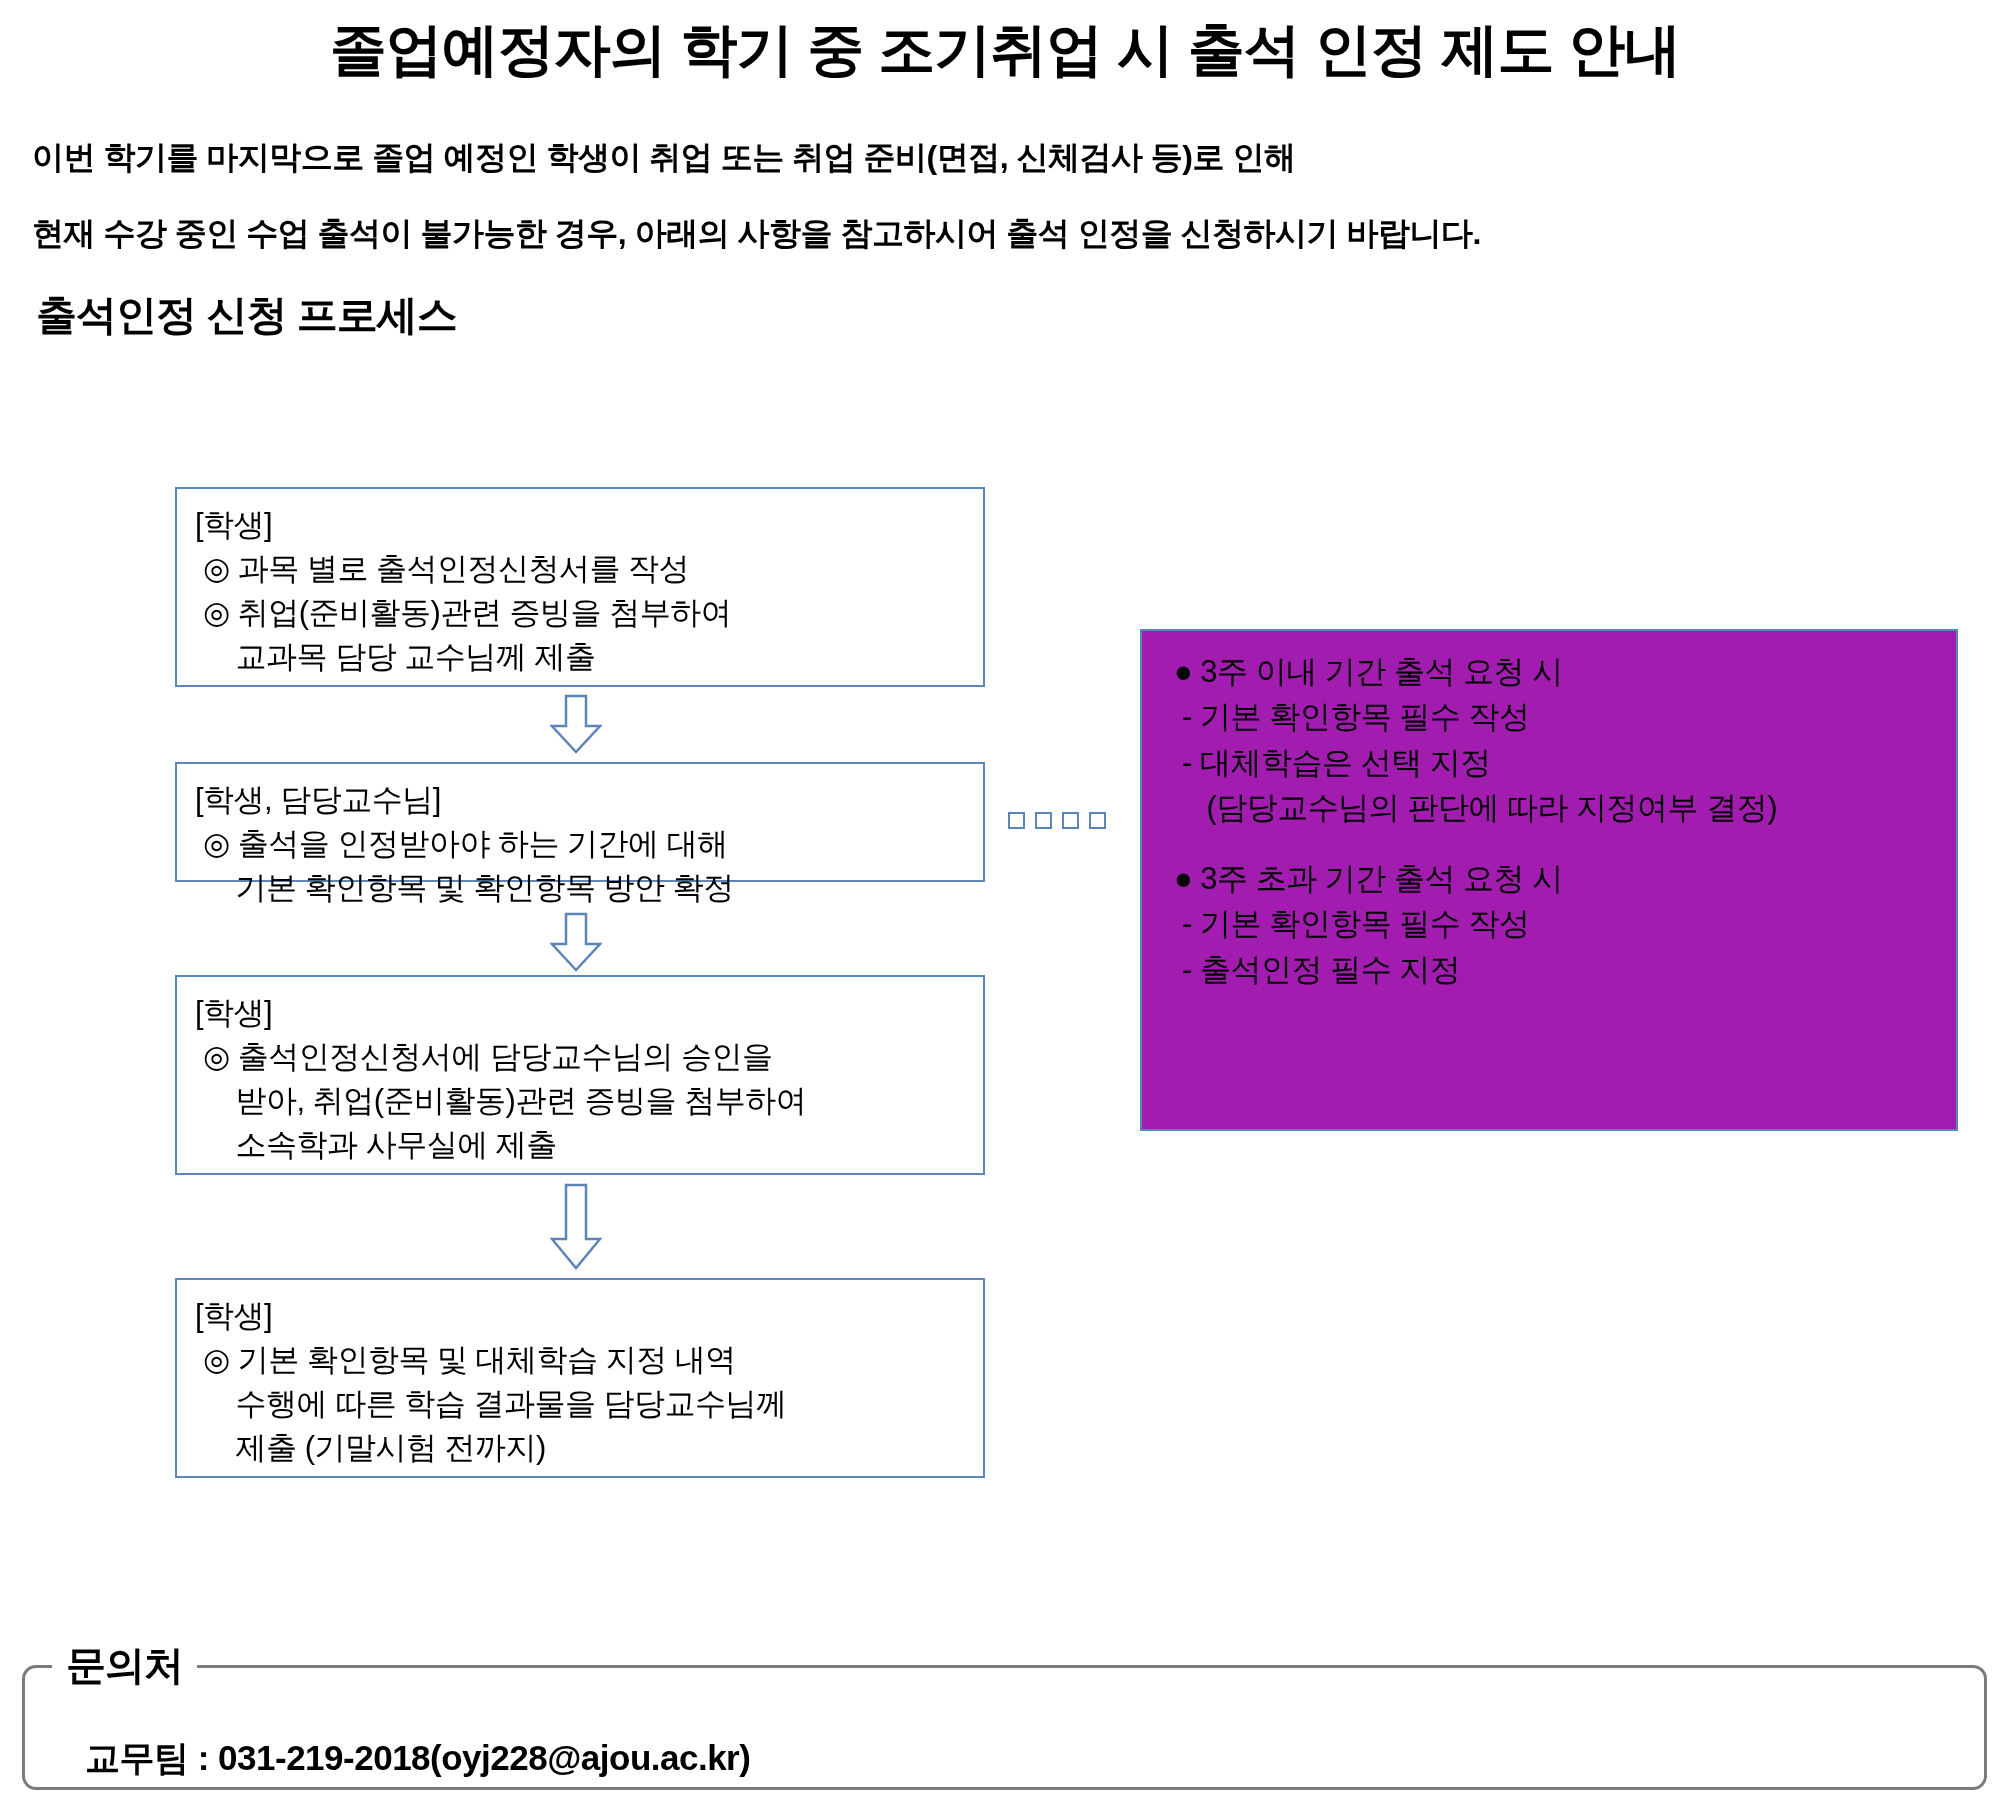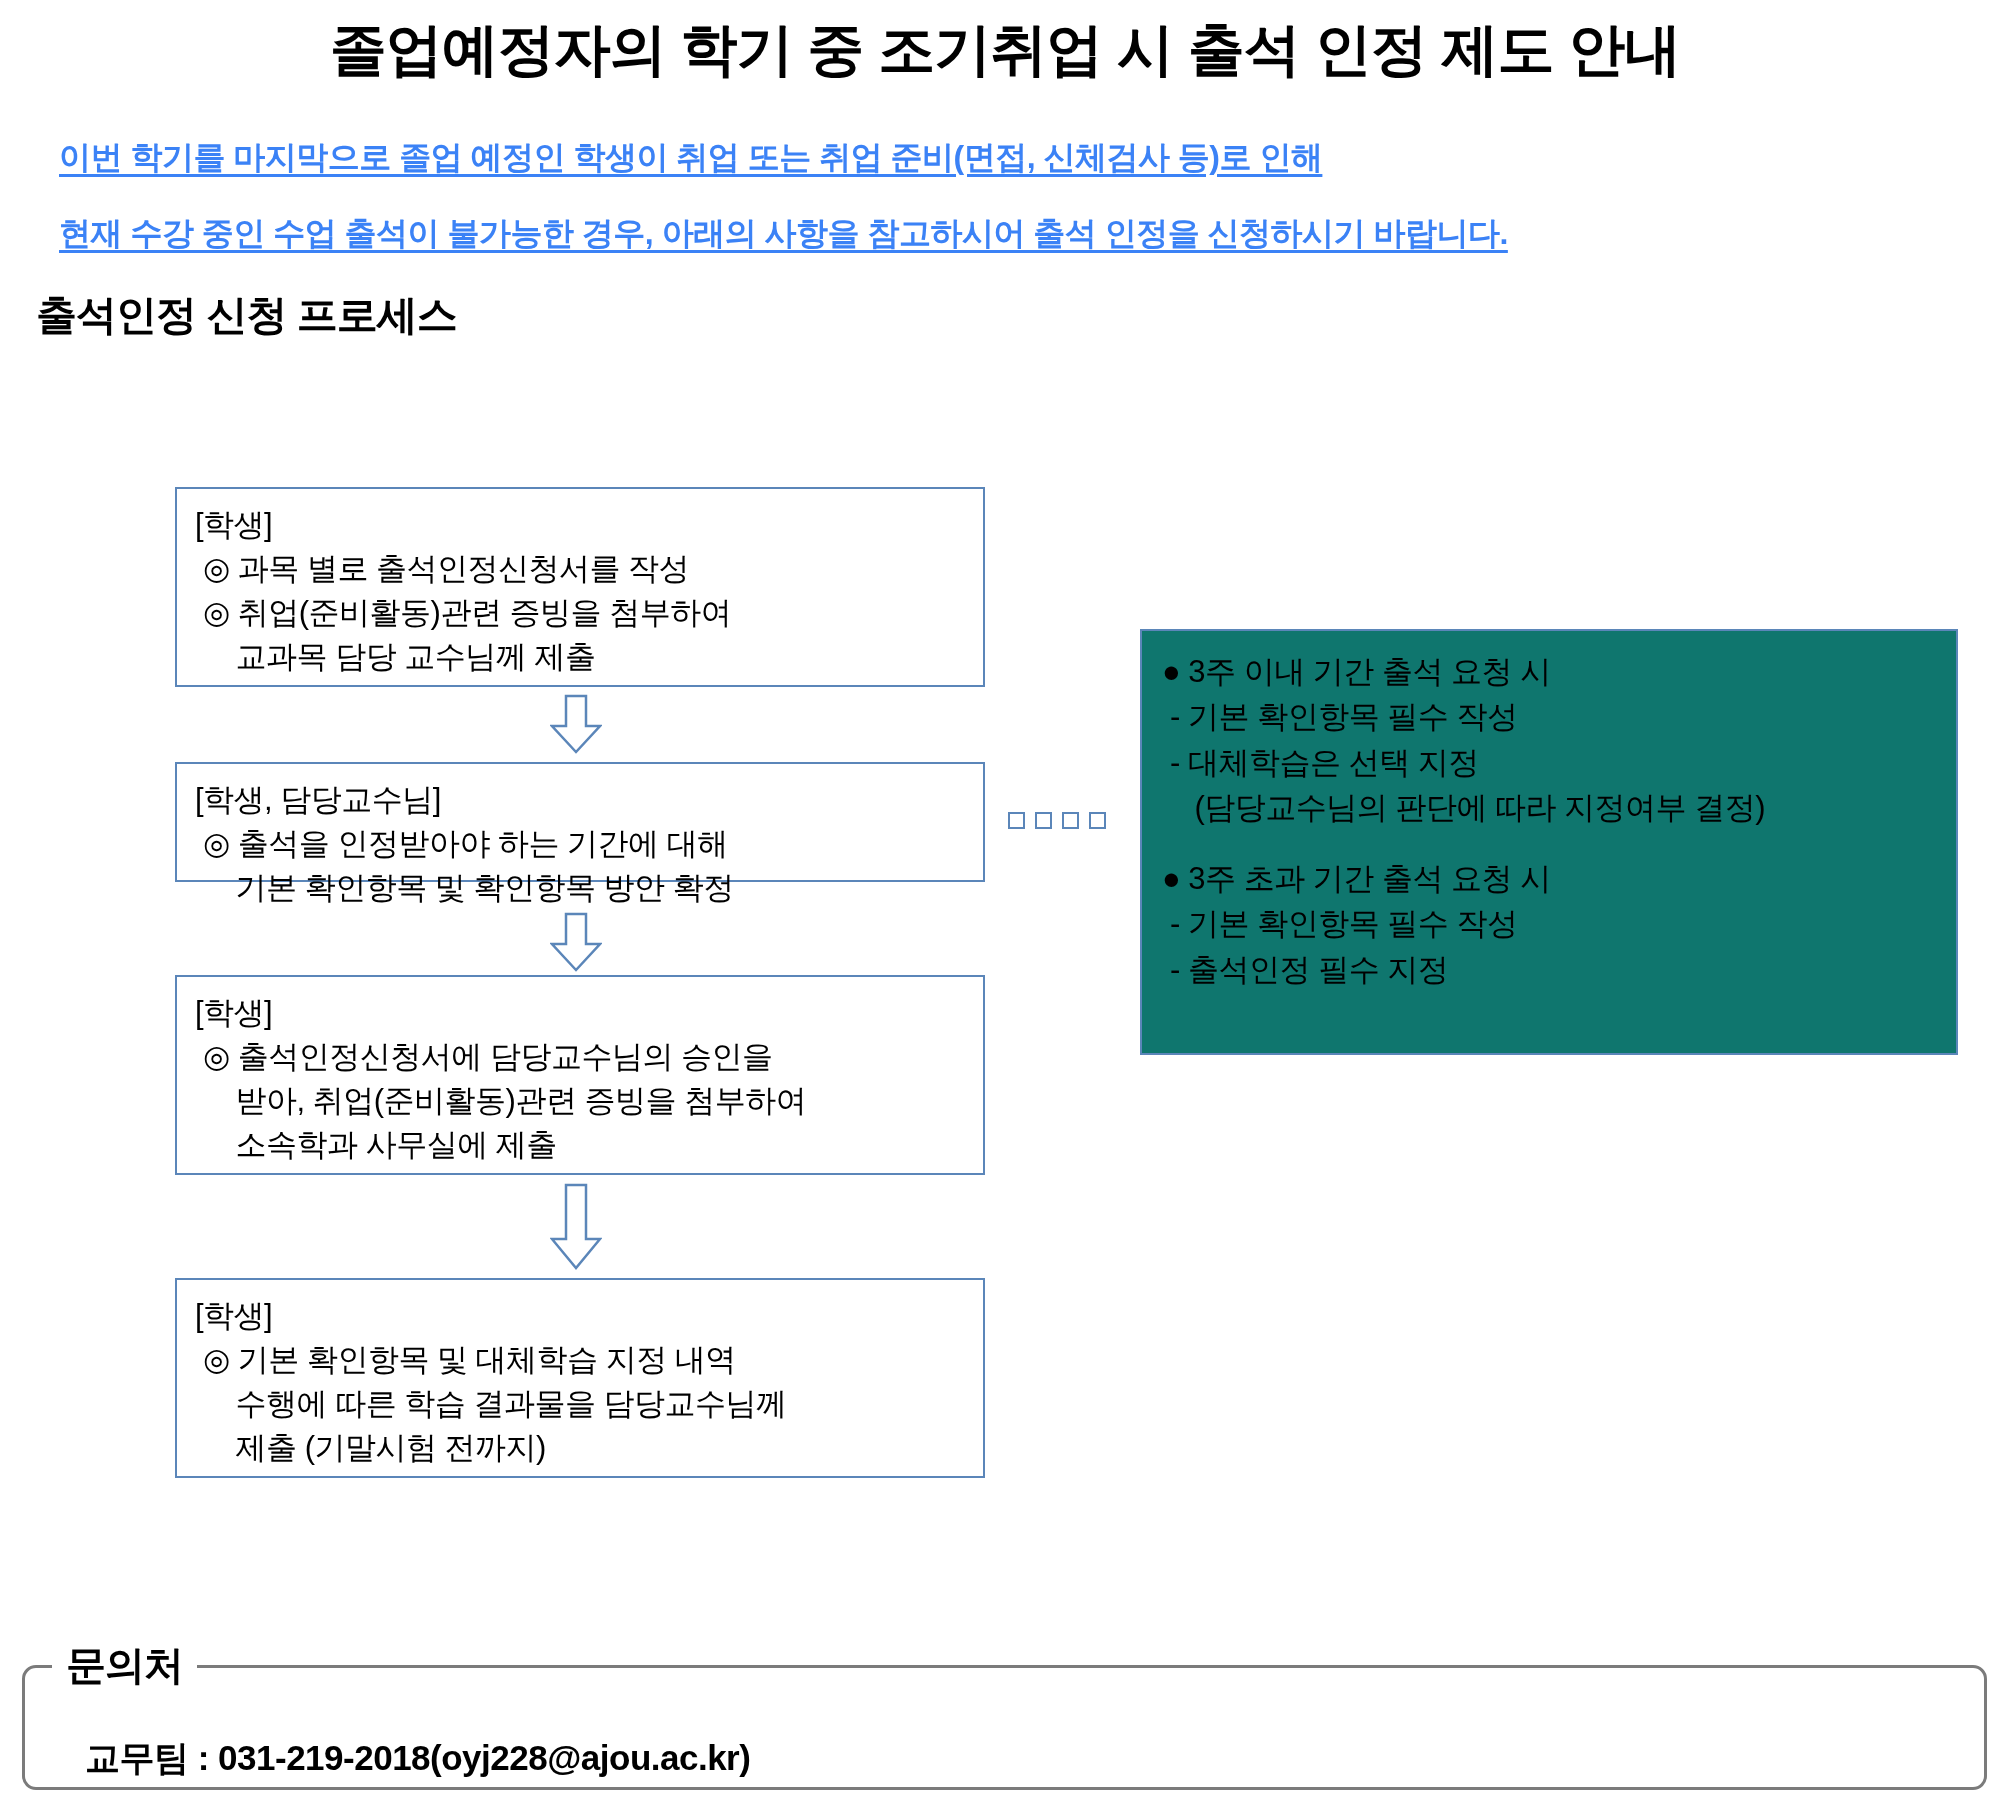--- a/index.html
+++ b/index.html
@@ -26,26 +26,24 @@
     font-size: 57px;
     font-weight: bold;
     letter-spacing: -1px;
   }
 
   .lead {
     position: absolute;
     left: 32px;
     font-size: 32px;
     font-weight: bold;
-    color: #3b82f6;
-    text-decoration: underline;
+    color: #000000;
     text-underline-offset: 6px;
     letter-spacing: -0.5px;
     white-space: nowrap;
-    margin-left: 27px;
   }
   .lead-1 { top: 136px; }
   .lead-2 { top: 212px; }
 
   .section-heading {
     position: absolute;
     top: 288px;
     left: 36px;
     font-size: 41px;
     font-weight: bold;
@@ -97,25 +95,25 @@
     box-sizing: border-box;
     background: #ffffff;
   }
 
   
   #note-box {
     position: absolute;
     left: 1140px;
     top: 629px;
     width: 818px;
-    height: 426px;
+    height: 502px;
     box-sizing: border-box;
     border: 2px solid #5b86b9;
-    background: #0f766e;
-    padding: 18px 20px;
+    background: #a21caf;
+    padding: 18px 32px;
   }
   .note-line {
     font-size: 31px;
     line-height: 1.46;
     white-space: pre;
     letter-spacing: -0.5px;
   }
   .note-gap { height: 26px; }
 
   

